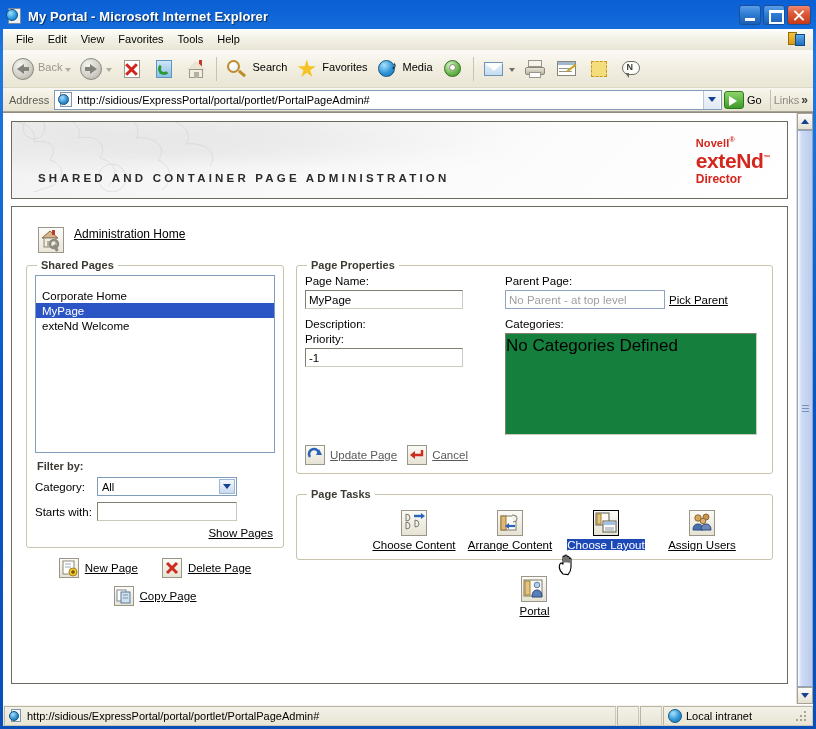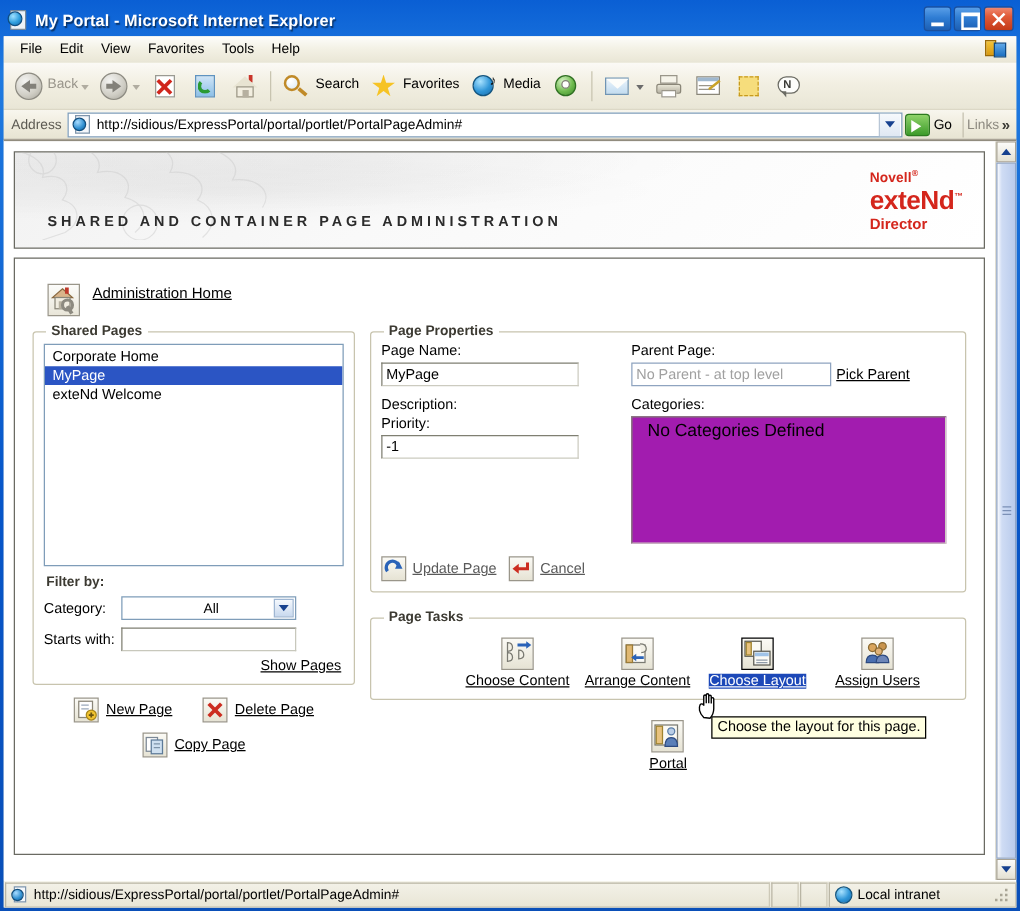--- a/index.html
+++ b/index.html
@@ -492,36 +492,36 @@
   }
   fieldset.gb > legend {
     font-size: 11px; font-weight: bold; color: #3c3a32;
     padding: 0 4px; margin-left: 2px;
   }
 
   .listbox {
     background: #fff;
     border: 1px solid #7f9db9;
     height: 178px;
-    padding: 2px 0 0 0;
+    padding: 12px 0 0 0;
     overflow: hidden;
   }
   .listbox .row {
     font-size: 11.5px; padding: 1.5px 4px 1.5px 6px;
     color: #000; cursor: default; white-space: nowrap;
   }
   .listbox .row.sel { background: #2b55c4; color: #fff; }
 
   .filter-hdr { font-size: 11px; font-weight: bold; color: #3c3a32; margin: 7px 0 5px 2px; }
   .frow { display: flex; align-items: center; margin-bottom: 6px; }
   .frow .fl { width: 62px; font-size: 11.5px; color: #000; }
   .sel-box {
     width: 140px; height: 19px;
     border: 1px solid #7f9db9; background: #fff;
-    display: flex; align-items: center; position: relative; justify-content: center;
+    display: flex; align-items: center; position: relative;
   }
   .sel-box .val { font-size: 11px; padding-left: 4px; color: #000; }
   .sel-box .btn {
     position: absolute; right: 1px; top: 1px;
     width: 16px; height: 15px;
     background: linear-gradient(to bottom,#f4f8fd,#c9d9ee);
     border: 1px solid #9fb6d2;
     display: flex; align-items: center; justify-content: center;
   }
   .sel-box .btn .cv {
@@ -602,21 +602,21 @@
     padding: 0 3px; display: flex; align-items: center;
   }
   .pick-parent {
     font-size: 11.5px; text-decoration: underline; margin-left: 4px;
     cursor: pointer; color: #000;
   }
   .cat-box {
     width: 252px; height: 102px;
     border: 1px solid #7f7f72;
     border-right-color: #cccbc0; border-bottom-color: #cccbc0;
-    background: #a21caf; font-size: 14px; padding: 2px 12px; color: #000;
+    background: #15803d; font-size: 17px; padding: 2px 0; color: #000;
     margin-top: 3px;
   }
 
   .pp-buttons { display: flex; align-items: flex-end; gap: 10px; margin-top: 10px; }
   .ppb { display: flex; align-items: center; cursor: pointer; }
   .ppb .label { font-size: 11.5px; text-decoration: underline; margin-left: 5px; color: #5a5a5a; }
 
   
   .tasks-row {
     display: flex; justify-content: flex-end; align-items: flex-start;
@@ -1063,21 +1063,20 @@
                         <path d="M3 19 q0 -6 5 -6 q5 0 5 6 z" fill="#4a6fb0" stroke="#2d4a80"></path>
                         <circle cx="16" cy="6" r="3" fill="#c9944c" stroke="#8a6a33"></circle>
                         <path d="M11 19 q0 -6 5 -6 q5 0 5 6 z" fill="#6d86b8" stroke="#2d4a80"></path>
                         <circle cx="13" cy="10" r="2.8" fill="#e0b278" stroke="#8a6a33"></circle>
                       </svg>
                     </div>
                     <div class="tlabel">Assign Users</div>
                   </div>
                 </div>
 
-                <div class="tooltip" style="left:272px; top:73px;">Choose the layout for this page.</div>
 
                 <div class="cursor-hand" style="left:260px; top:52px;">
                   <svg viewBox="0 0 19 24" width="19" height="24">
                     <path d="M6 22 C2 18 2 14 3 12 C4 10.5 5.5 11 6 12.5 L6 5 C6 3.6 8 3.6 8 5 L8 10.5
                              L8 4 C8 2.6 10 2.6 10 4 L10 10.5 L10 5.2 C10 3.9 12 3.9 12 5.2 L12 10.8
                              L12 7 C12 5.8 14 5.8 14 7 L14 15 C14 19 12 21.5 11 22.6 Z" fill="#ffffff" stroke="#000000" stroke-width="1.1"></path>
                   </svg>
                 </div>
               </fieldset>
 

